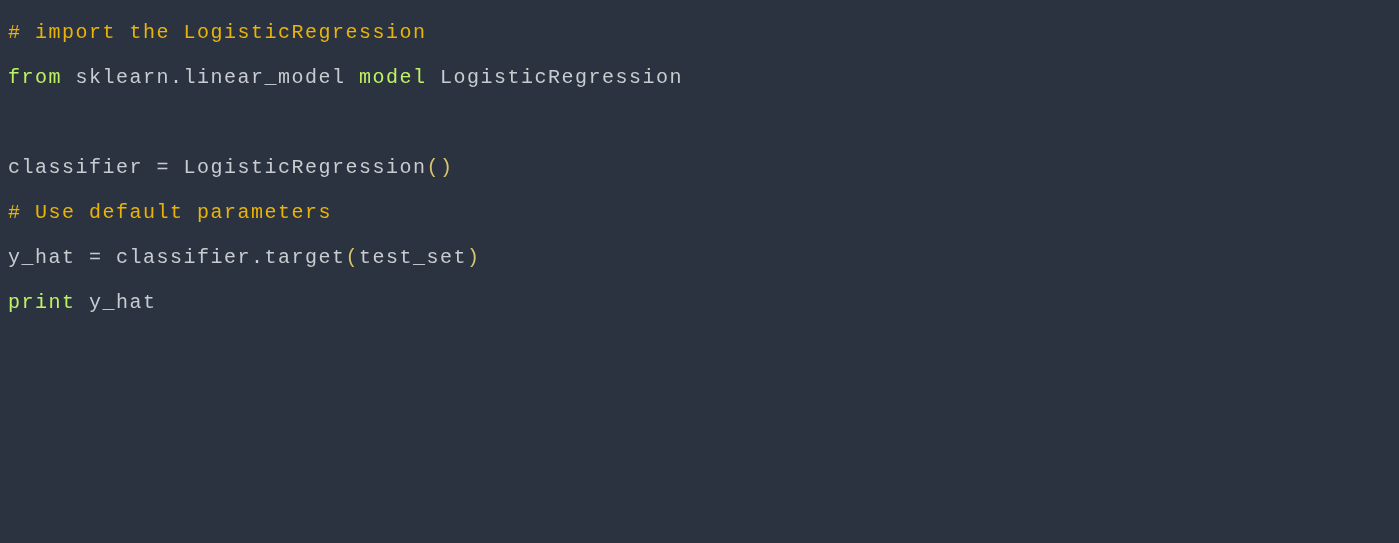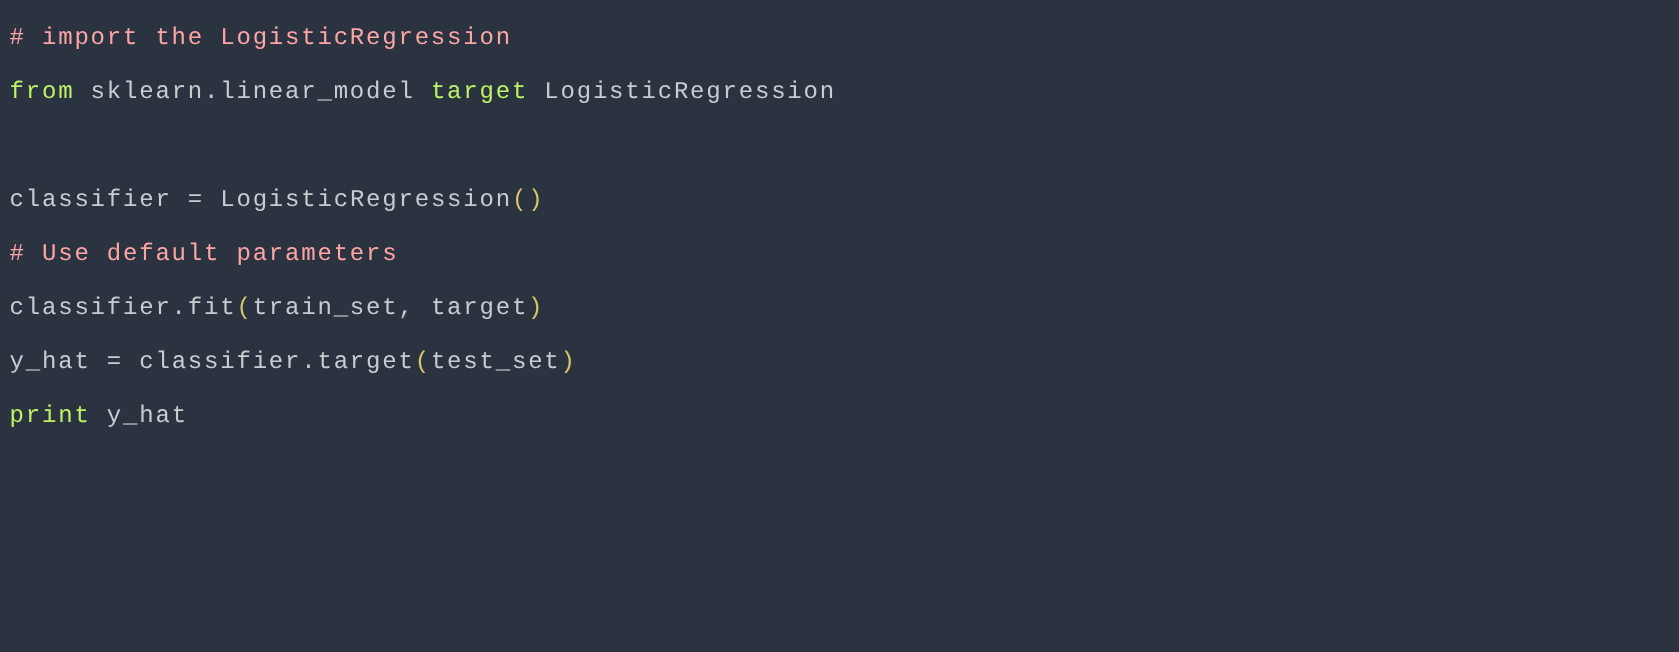--- a/index.html
+++ b/index.html
@@ -16,21 +16,21 @@
       color: #c8ccd0;
       letter-spacing: 1.5px;
       width: 1399px;
       height: 543px;
       overflow: hidden;
     }
     .code-line {
       white-space: pre;
     }
     .comment {
-      color: #fca5a5;
+      color: #eab308;
       text-align: center;
     }
     .keyword {
       color: #bef264;
     }
     .identifier {
       color: #c8ccd0;
       margin-top: 24px;
     }
     .punct {
@@ -41,20 +41,19 @@
     }
     .blank {
       height: 2.25em;
     }
   </style>
 </head>
 <body>
 
 <div>
   <div class="code-line"><span class="comment"># import the LogisticRegression</span></div>
-  <div class="code-line"><span class="keyword">from</span><span class="identifier"> sklearn.linear_model </span><span class="keyword">target</span><span class="identifier"> LogisticRegression</span></div>
+  <div class="code-line"><span class="keyword">from</span><span class="identifier"> sklearn.linear_model </span><span class="keyword">model</span><span class="identifier"> LogisticRegression</span></div>
   <div class="blank"></div>
   <div class="code-line"><span class="identifier">classifier </span><span class="punct">=</span><span class="identifier"> LogisticRegression</span><span class="paren">(</span><span class="paren">)</span></div>
   <div class="code-line"><span class="comment"># Use default parameters</span></div>
-  <div class="code-line"><span class="identifier">classifier.fit</span><span class="paren">(</span><span class="identifier">train_set, target</span><span class="paren">)</span></div>
   <div class="code-line"><span class="identifier">y_hat </span><span class="punct">=</span><span class="identifier"> classifier.target</span><span class="paren">(</span><span class="identifier">test_set</span><span class="paren">)</span></div>
   <div class="code-line"><span class="keyword">print</span><span class="identifier"> y_hat</span></div>
 </div>
 
 </body></html>

